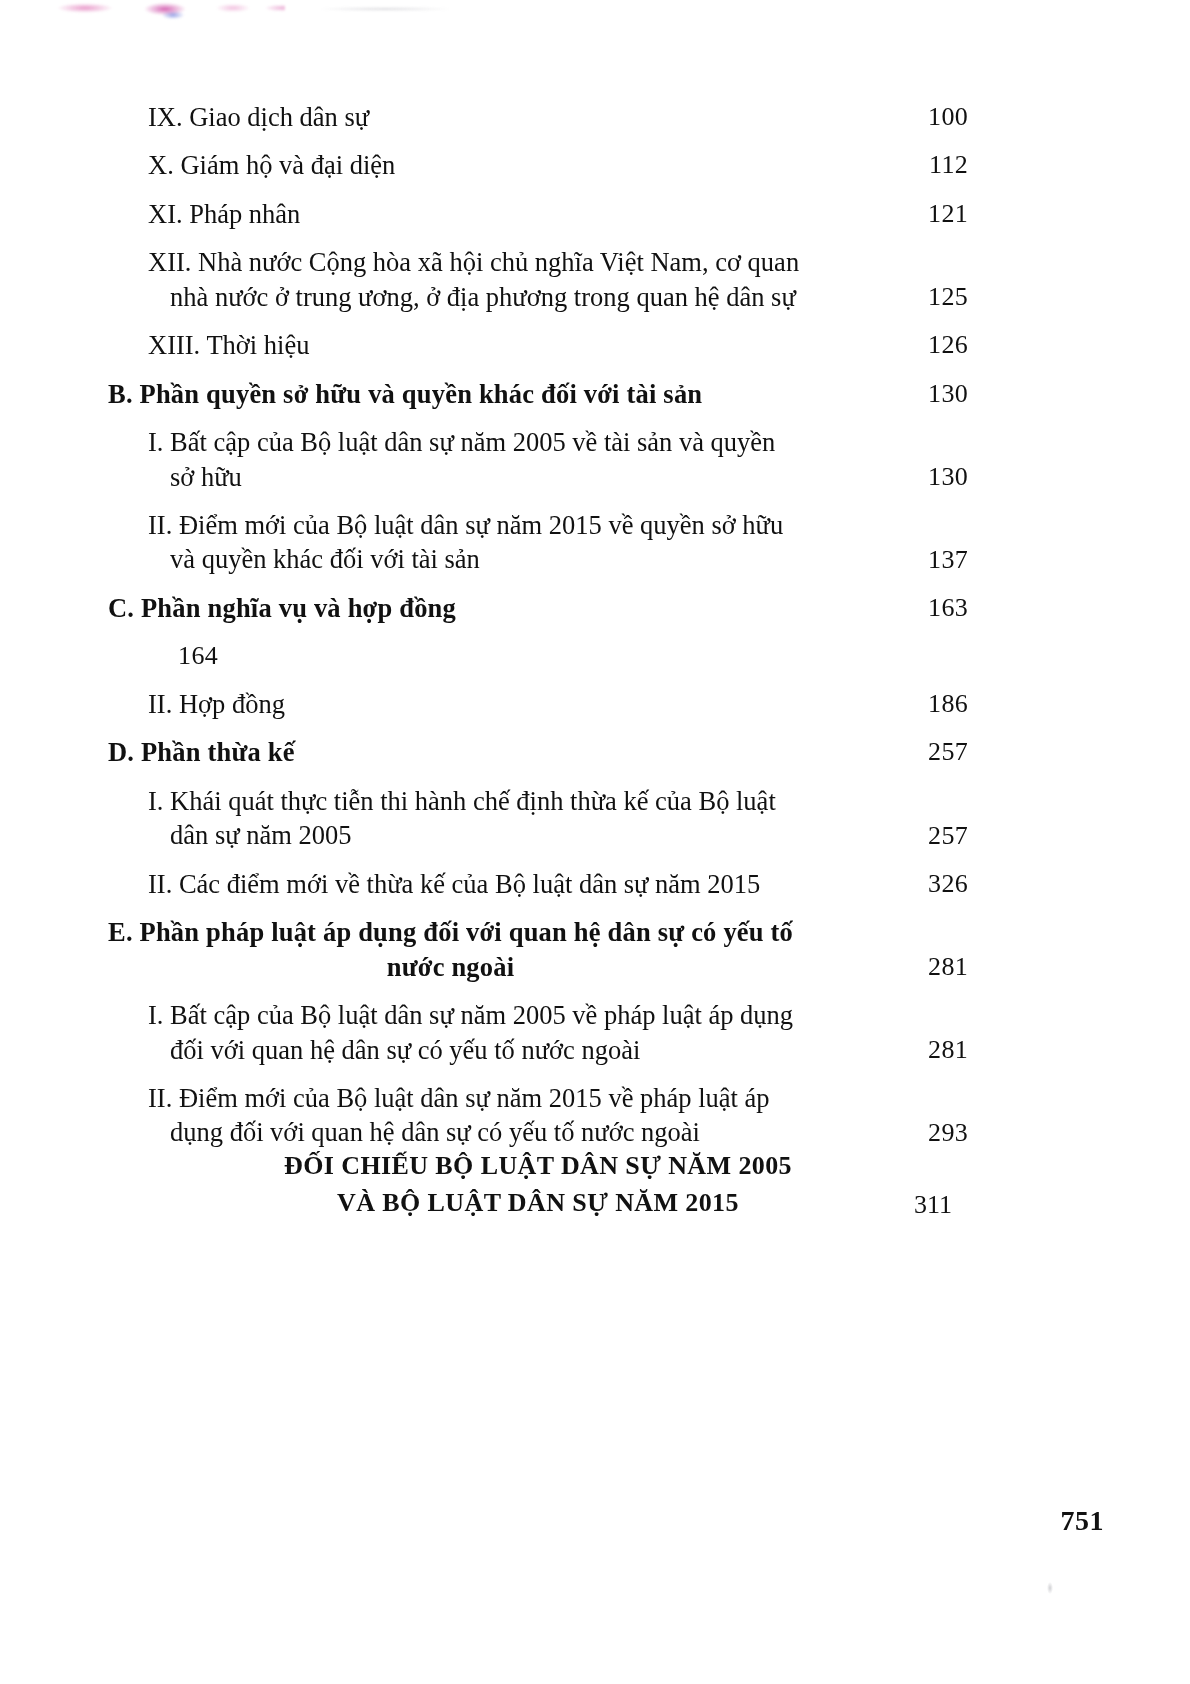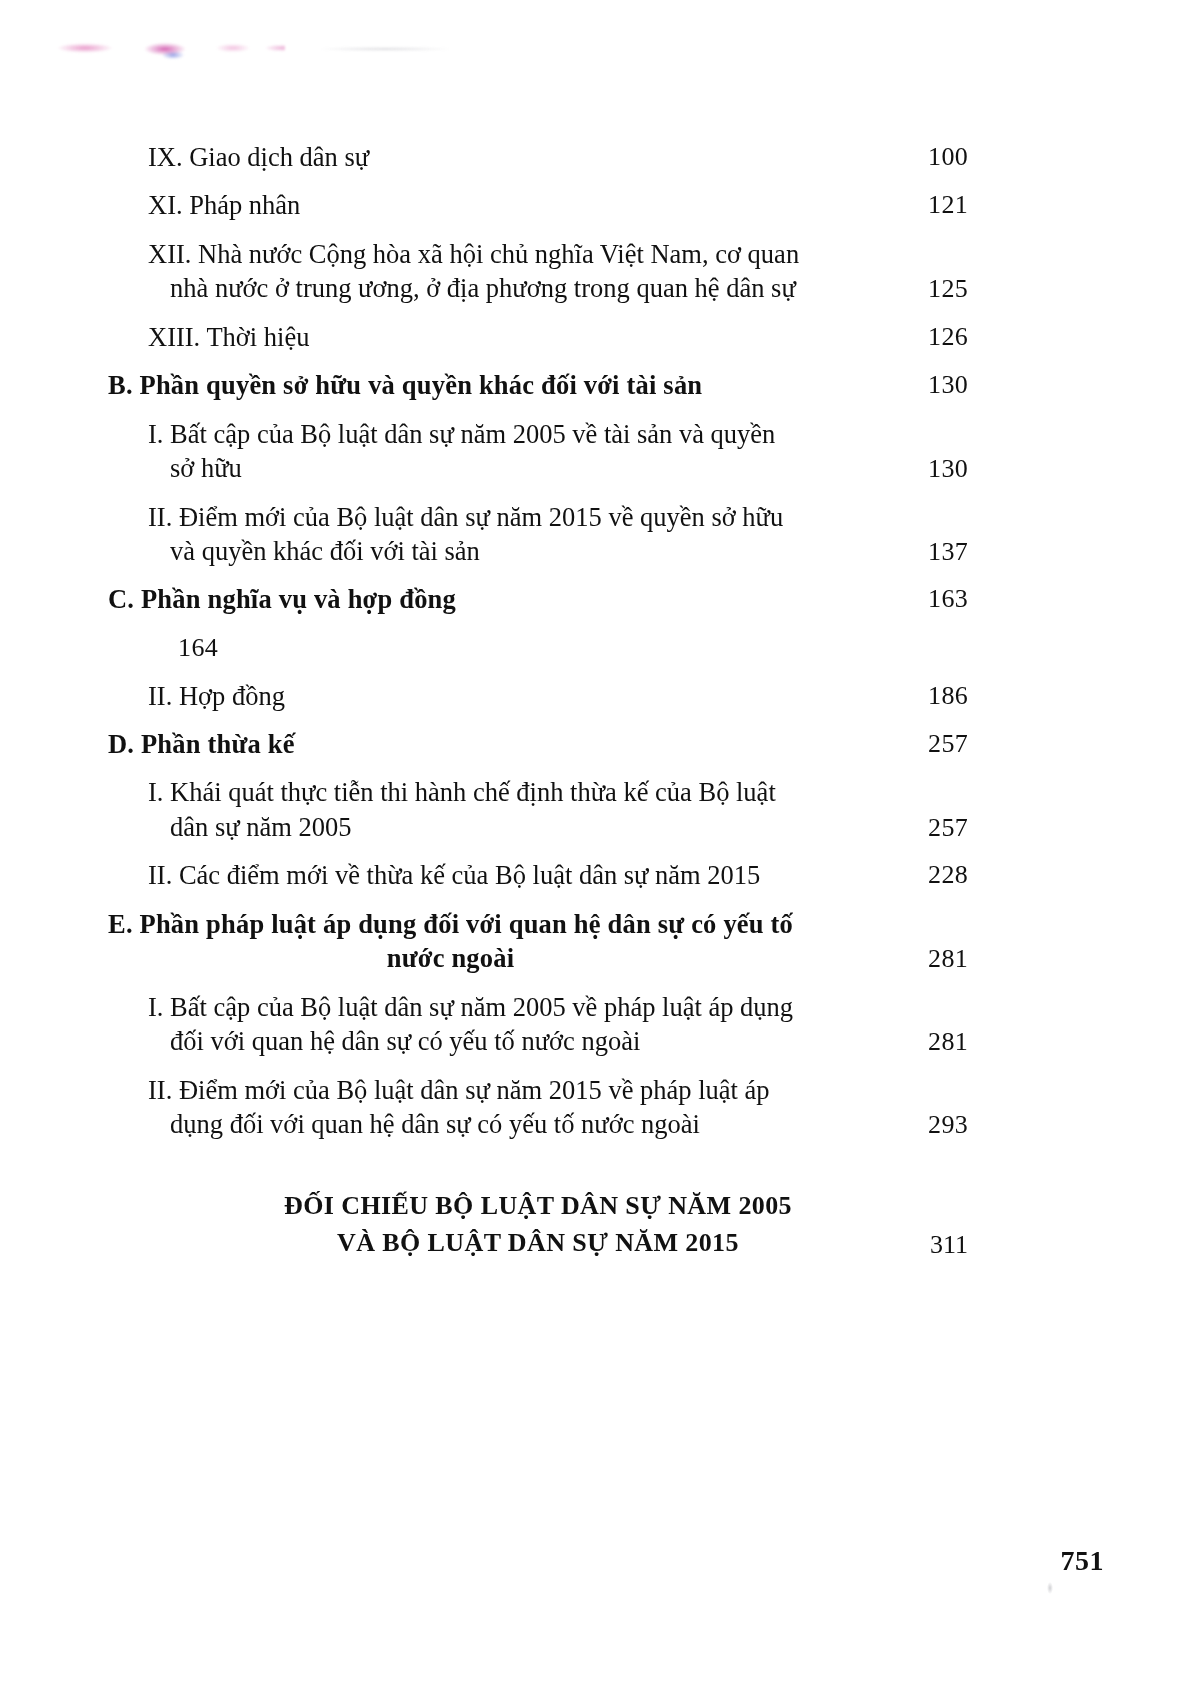--- a/index.html
+++ b/index.html
@@ -49,21 +49,20 @@
     width: 10px;
     height: 16px;
     pointer-events: none;
     background: radial-gradient(ellipse 4px 8px at 5px 8px, rgba(120,120,130,0.35), rgba(120,120,130,0) 75%);
     filter: blur(0.6px);
   }
 
   .page {
     position: absolute;
     inset: 0;
-    margin-top: 40px;
   }
 
   
   .toc {
     position: absolute;
     left: 108px;
     top: 100px;
     width: 860px;
   }
 
@@ -141,21 +140,21 @@
     font-weight: bold;
     font-size: 26px;
     line-height: 1.42;
     letter-spacing: 0.4px;
   }
   .part-pageno {
     position: absolute;
     right: 0;
     bottom: 2px;
     width: 70px;
-    text-align: right;
+    text-align: center;
     font-size: 26px;
     font-weight: normal;
   }
 
   
   .folio {
     position: absolute;
     left: 0;
     right: 0;
     top: 1505px;
@@ -174,20 +173,24 @@
   <div class="scan-artifact"></div>
   <div class="scan-artifact-2"></div>
   <div class="scan-artifact-3"></div>
 
   <div class="toc" id="toc-list">
       <div class="toc-entry lvl-item">
         <div class="label"><span>IX. Giao dịch dân sự</span></div>
         <div class="pageno">100</div>
       </div>
       <div class="toc-entry lvl-item">
+        <div class="label"><span>X. Giám hộ và đại diện</span></div>
+        <div class="pageno">112</div>
+      </div>
+      <div class="toc-entry lvl-item">
         <div class="label"><span>XI. Pháp nhân</span></div>
         <div class="pageno">121</div>
       </div>
       <div class="toc-entry lvl-item align-bottom">
         <div class="label"><span>XII. Nhà nước Cộng hòa xã hội chủ nghĩa Việt Nam, cơ quan</span><span class="cont">nhà nước ở trung ương, ở địa phương trong quan hệ dân sự</span></div>
         <div class="pageno">125</div>
       </div>
       <div class="toc-entry lvl-item">
         <div class="label"><span>XIII. Thời hiệu</span></div>
         <div class="pageno">126</div>
@@ -218,21 +221,21 @@
       <div class="toc-entry lvl-section">
         <div class="label"><span>D. Phần thừa kế</span></div>
         <div class="pageno">257</div>
       </div>
       <div class="toc-entry lvl-item align-bottom">
         <div class="label"><span>I. Khái quát thực tiễn thi hành chế định thừa kế của Bộ luật</span><span class="cont">dân sự năm 2005</span></div>
         <div class="pageno">257</div>
       </div>
       <div class="toc-entry lvl-item">
         <div class="label"><span>II. Các điểm mới về thừa kế của Bộ luật dân sự năm 2015</span></div>
-        <div class="pageno">228</div>
+        <div class="pageno">326</div>
       </div>
       <div class="toc-entry lvl-section align-bottom">
         <div class="label"><span>E. Phần pháp luật áp dụng đối với quan hệ dân sự có yếu tố</span><span class="cont">nước ngoài</span></div>
         <div class="pageno">281</div>
       </div>
       <div class="toc-entry lvl-item align-bottom">
         <div class="label"><span>I. Bất cập của Bộ luật dân sự năm 2005 về pháp luật áp dụng</span><span class="cont">đối với quan hệ dân sự có yếu tố nước ngoài</span></div>
         <div class="pageno">281</div>
       </div>
       <div class="toc-entry lvl-item align-bottom">

